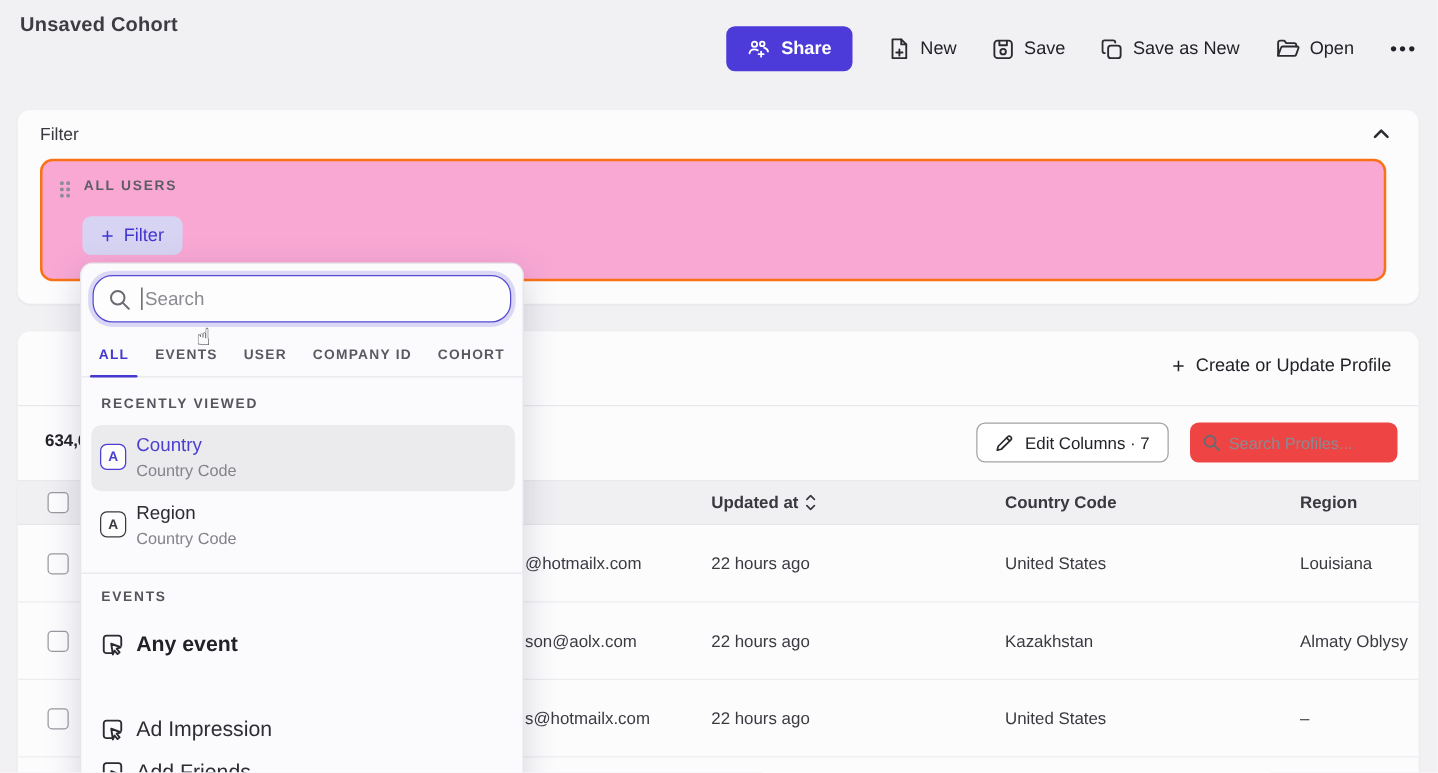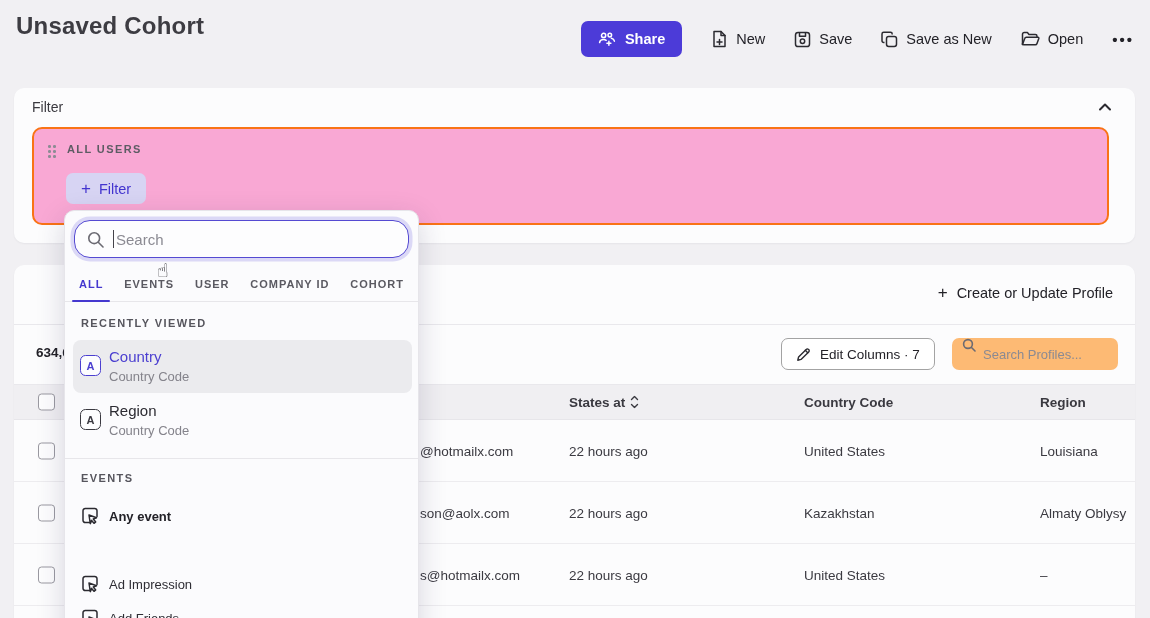--- a/index.html
+++ b/index.html
@@ -1,21 +1,21 @@
 <!DOCTYPE html>
 <html><head>
 <meta charset="utf-8">
 <style>
   * { margin:0; padding:0; box-sizing:border-box; }
   html,body { width:1150px; height:618px; }
   body { font-family:"Liberation Sans","DejaVu Sans",sans-serif; background:#f1f0f3; }
   .screen { position:relative; width:1150px; height:618px; overflow:hidden; background:#f1f0f3; }
 
   
-  .page-title { position:absolute; left:16px; top:12px; font-size:24px; font-weight:700; color:#3d3c42; letter-spacing:.2px; }
+  .page-title { position:absolute; left:16px; top:12px; font-size:16px; font-weight:700; color:#3d3c42; letter-spacing:.2px; }
   .top-actions { position:absolute; right:16px; top:21px; display:flex; align-items:center; gap:29px; }
   .btn-share { display:flex; align-items:center; gap:9px; height:36px; padding:0 17px; background:#4c3bd8; color:#fff; border:none; border-radius:7px; font-size:14.5px; font-weight:600; cursor:pointer; font-family:inherit; }
   .tool-btn { display:flex; align-items:center; gap:8px; background:none; border:none; font-size:14.5px; font-weight:500; color:#232228; cursor:pointer; font-family:inherit; }
   .tool-btn svg { display:block; }
   .more-dots { font-size:15px; letter-spacing:2px; color:#232228; background:none; border:none; cursor:pointer; font-weight:700; }
 
   
   .card { position:absolute; background:#fcfcfd; border-radius:10px; box-shadow:0 1px 2px rgba(25,23,40,.05); }
   .filter-card { left:14px; top:88px; width:1121px; height:155px; }
   .filter-label { position:absolute; left:18px; top:11px; font-size:14px; color:#3a393f; }
@@ -26,21 +26,21 @@
   .group-label { position:absolute; left:33px; top:14px; font-size:11px; font-weight:700; letter-spacing:1.4px; color:#5d5c64; }
   .btn-add-filter { position:absolute; left:32px; top:44px; display:flex; align-items:center; gap:8px; height:31px; padding:0 15px; background:#d7d4f3; color:#4334cf; border:none; border-radius:7px; font-size:14.5px; font-weight:500; cursor:pointer; font-family:inherit; }
   .plus-glyph { font-size:17px; font-weight:500; line-height:1; }
 
   
   .profiles-card { left:14px; top:265px; width:1121px; height:365px; }
   .btn-create-profile { position:absolute; right:22px; top:19px; display:flex; align-items:center; gap:9px; background:none; border:none; font-size:14.5px; font-weight:500; color:#232228; cursor:pointer; font-family:inherit; }
   .profiles-divider { position:absolute; left:0; right:0; top:59px; height:1px; background:#e9e8ec; }
   .profiles-count { position:absolute; left:22px; top:80px; font-size:13.5px; font-weight:700; color:#232228; white-space:nowrap; }
   .btn-edit-columns { position:absolute; left:767px; top:73px; display:flex; align-items:center; gap:9px; height:32px; padding:0 14px; background:#fff; border:1px solid #a3a3a3; border-radius:7px; font-size:13.5px; font-weight:500; color:#232228; cursor:pointer; font-family:inherit; }
-  .search-profiles { position:absolute; left:938px; top:73px; width:166px; height:32px; background:#fdba74; border-radius:7px; display:flex; padding:0 10px; gap:7px; }
+  .search-profiles { position:absolute; left:938px; top:73px; width:166px; height:32px; background:#ef4444; border-radius:7px; display:flex; align-items:center; padding:0 10px; gap:7px; }
   .search-profiles input { border:none; outline:none; background:transparent; font-size:13px; color:#3a393f; width:120px; font-family:inherit; }
   .search-profiles input::placeholder { color:#8b8a92; }
 
   .tbl-header { position:absolute; left:0; right:0; top:119px; height:36px; background:#f0eff2; border-top:1px solid #e9e8ec; border-bottom:1px solid #e7e6ea; font-size:13.5px; font-weight:700; color:#3a3940; }
   .tbl-row { position:absolute; left:0; right:0; height:62px; border-bottom:1px solid #edecef; font-size:13.5px; color:#3b3a41; }
   .cell { position:absolute; top:50%; transform:translateY(-50%); white-space:nowrap; }
   .chk { position:absolute; left:24px; top:50%; transform:translateY(-50%); width:17px; height:17px; border:1.5px solid #9a99a1; border-radius:3.5px; background:#fdfdfe; cursor:pointer; }
   .col-email { left:406px; }
   .col-updated { left:555px; display:flex; align-items:center; gap:5px; }
   .col-country { left:790px; }
@@ -61,21 +61,21 @@
   .dd-item { position:absolute; left:8px; width:339px; height:53px; border-radius:8px; cursor:pointer; }
   .dd-item.selected { background:#ebebee; }
   .prop-icon { position:absolute; left:7px; top:15px; width:21px; height:21px; border:1.7px solid #3a3940; border-radius:5.5px; display:flex; align-items:center; justify-content:center; font-size:11px; font-weight:700; color:#3a3940; background:#fdfdfe; }
   .prop-icon.accent { border-color:#4b3fd0; color:#4b3fd0; }
   .dd-item-title { position:absolute; left:36px; top:8px; font-size:15px; color:#2c2b32; }
   .dd-item-title.accent { color:#4b3fd0; }
   .dd-item-sub { position:absolute; left:36px; top:29px; font-size:13px; color:#84838b; }
   .dd-divider { position:absolute; left:0; right:0; height:1px; background:#e7e6ea; }
   .event-item { position:absolute; left:8px; width:339px; height:34px; border-radius:7px; cursor:pointer; }
   .event-item .ev-icon { position:absolute; left:8px; top:8px; }
-  .event-item .ev-label { position:absolute; left:36px; top:50%; transform:translateY(-50%); font-size:13px; color:#2e2d34; }
+  .event-item .ev-label { position:absolute; left:36px; top:50%; transform:translateY(-50%); font-size:17px; color:#2e2d34; }
   .event-item .ev-label.bold { font-weight:700; color:#222127; }
   svg.ic { display:block; }
 </style>
 </head>
 <body>
 
 <div class="screen">
 
   <div class="page-title">Unsaved Cohort</div>
 
@@ -186,21 +186,21 @@
             <circle cx="6" cy="6" r="4.4"></circle>
             <path d="M9.5 9.5 13 13"></path>
           </svg>
       </span>
       <input placeholder="Search Profiles..." style="">
     </div>
 
     <div class="tbl-header">
       <div class="chk"></div>
       <div class="cell col-updated">
-        <span>States at</span>
+        <span>Updated at</span>
         <span>
           <svg class="ic" width="9" height="13" viewBox="0 0 9 13" fill="none" stroke="#3a3940" stroke-width="1.4" stroke-linecap="round" stroke-linejoin="round">
               <path d="M1.5 4 4.5 1 7.5 4"></path>
               <path d="M1.5 9 4.5 12 7.5 9"></path>
             </svg>
         </span>
       </div>
       <div class="cell col-country">Country Code</div>
       <div class="cell col-region">Region</div>
     </div>

